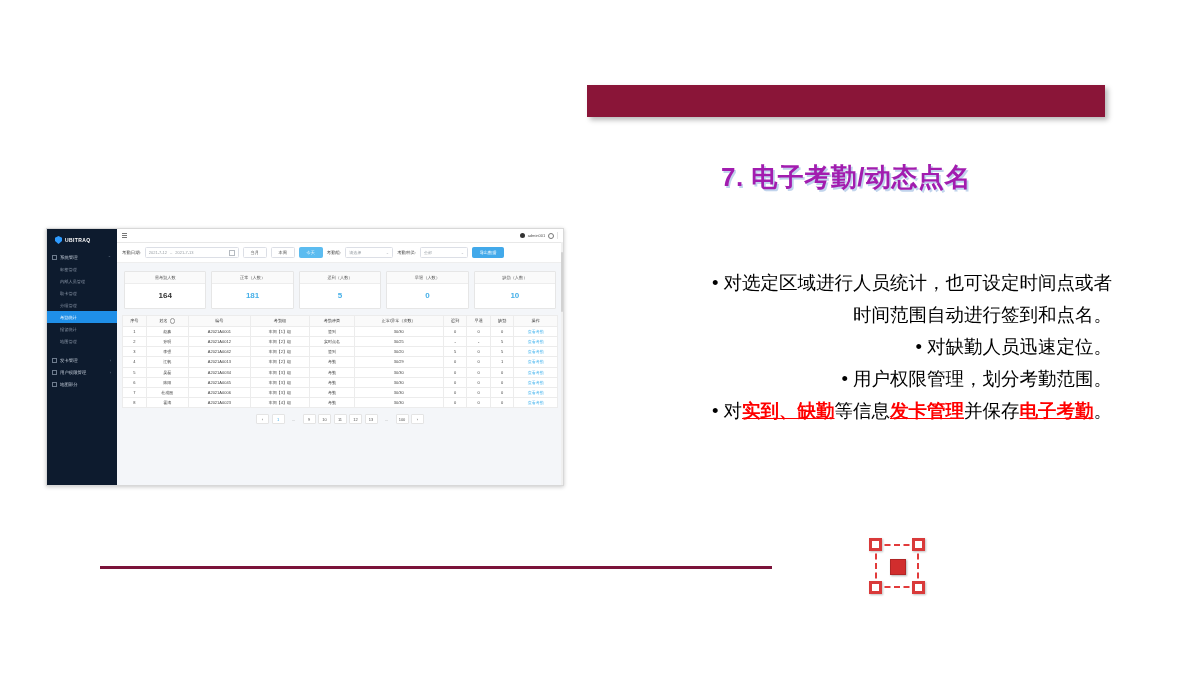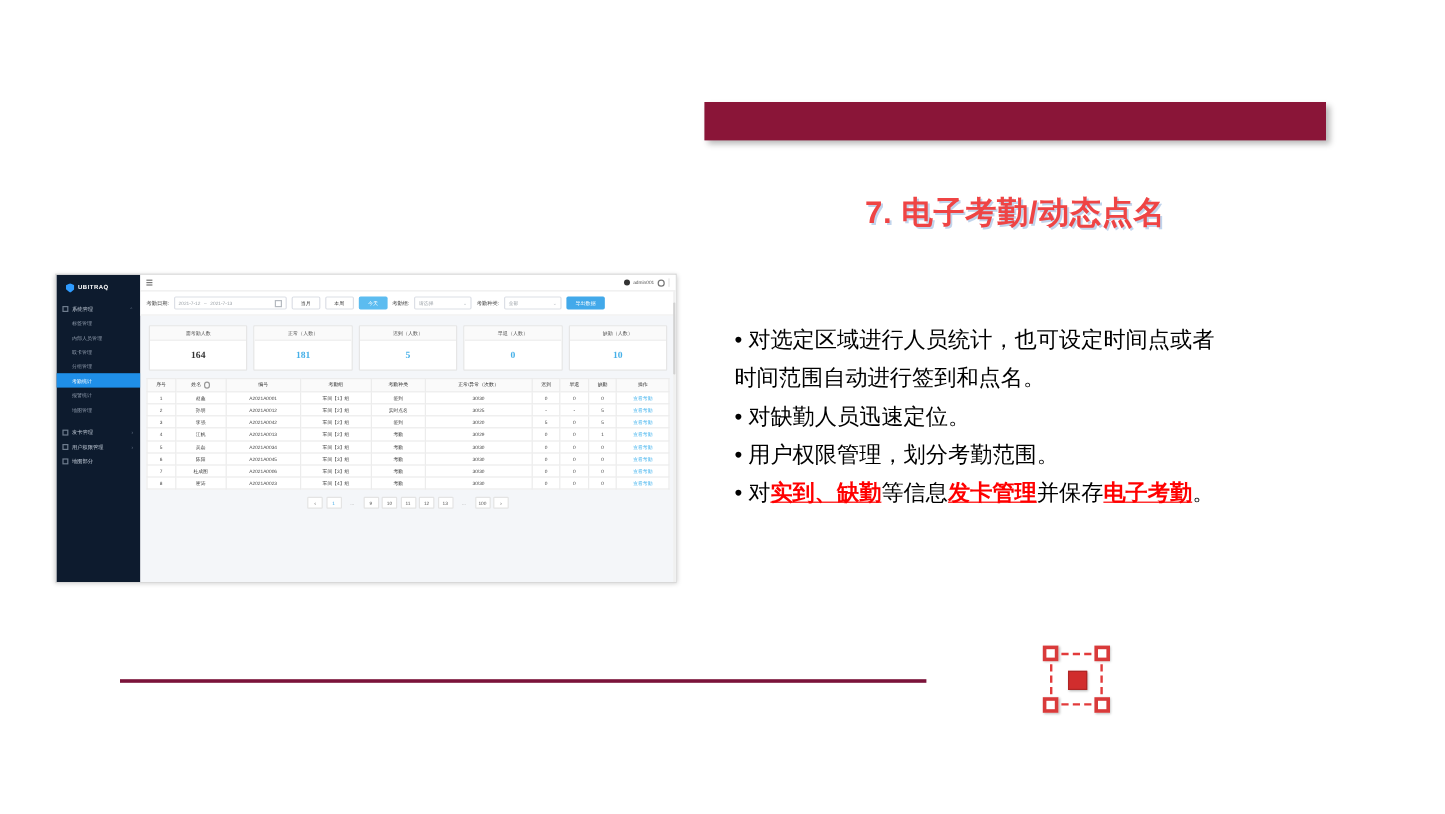--- a/index.html
+++ b/index.html
@@ -10,29 +10,29 @@
   }
   .slide{position:absolute;inset:0;background:#fff;}
 
   
   .topbar{
     position:absolute;left:587px;top:85px;width:518px;height:32px;
     background:#8A1538;box-shadow:3px 3px 5px rgba(0,0,0,0.28);
   }
   .title{
     position:absolute;left:587px;top:160px;width:518px;
-    text-align:center;font-weight:bold;font-size:26px;color:#ef4444;
+    text-align:center;font-weight:bold;font-size:26px;color:#a21caf;
     line-height:1.32;letter-spacing:0.5px;
     text-shadow:1.6px 1.6px 0 rgba(190,210,235,0.95);
   }
   .bullets{
     position:absolute;left:612px;top:268px;width:500px;
     font-size:18.5px;color:#000;line-height:1.62;
   }
-  .bullets p{margin:0 0 2px 0;text-indent:0;}
+  .bullets p{margin:0 0 2px 0;text-indent:0;text-align:right;}
   .bullets .b-marker{margin-right:5px;}
   .hl{color:#FF0000;font-weight:bold;text-decoration:underline;}
 
   .divider{
     position:absolute;left:100px;top:566px;width:672px;height:3px;
     background:#7B133A;
   }
 
   
   .selmark{position:absolute;left:869px;top:538px;width:56px;height:56px;}
@@ -120,21 +120,21 @@
     border:.8px solid #dcdfe6;border-radius:1.5px;background:#fff;
     height:9px;width:40px;display:flex;align-items:center;padding:0 3px;
     font-size:4px;color:#9aa0a6;
   }
   .fsel .cv{margin-left:auto;color:#b5bac0;font-size:4px;}
   .fbtn.primary{background:#42a9ea;border-color:#42a9ea;color:#fff;min-width:24px;}
 
   .cards{display:flex;gap:5px;padding:8px 7px 6px 7px;}
   .card{
     flex:1;background:#fff;border:.8px solid #e6e6e6;border-radius:1px;
-    text-align:center;overflow:hidden;font-family:Liberation Serif, serif;
+    text-align:center;overflow:hidden;
   }
   .card .ch{
     font-size:4.2px;color:#555;padding:3px 0;border-bottom:.8px solid #ededed;
     background:#fafafa;
   }
   .card .cv{font-size:8px;font-weight:bold;padding:7px 0 8px;color:#333;}
   .card .cv.blue{color:#46b0e8;font-weight:bold;}
 
   .tbl{
     margin:0 5px;background:#fff;border:.8px solid #e8e8e8;

